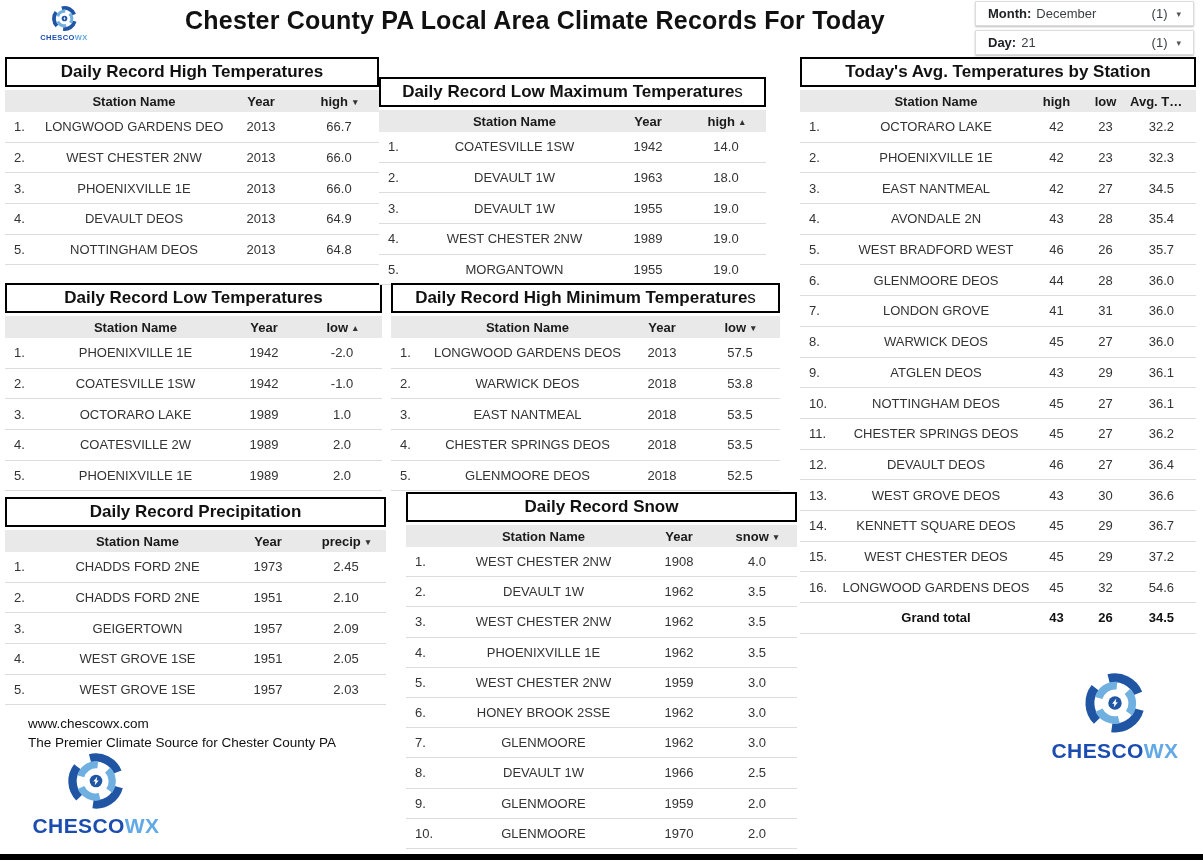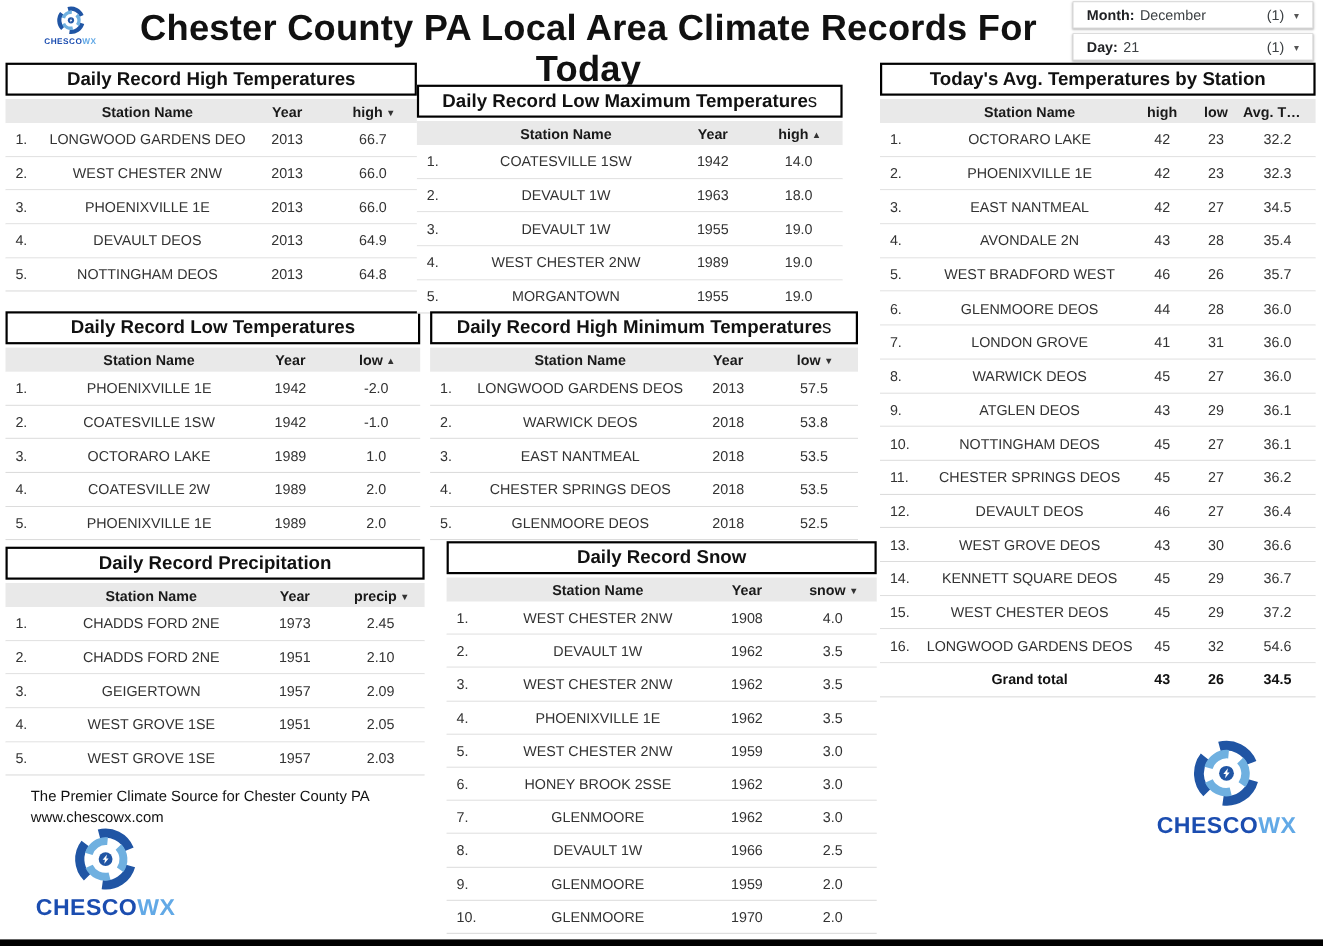--- a/index.html
+++ b/index.html
@@ -9,21 +9,21 @@
     font-family:"Liberation Sans", sans-serif;
     position:relative;
     overflow:hidden;
     color:#222;
   }
   .page { position:absolute; inset:0; }
 
   
   .main-title {
     position:absolute; left:90px; top:6px; width:890px;
-    text-align:center; font-size:33px; font-weight:bold; color:#111;
+    text-align:center; font-size:25px; font-weight:bold; color:#111;
     letter-spacing:0.2px;
   }
   .logo-mini { position:absolute; left:22px; top:5px; width:84px; text-align:center; }
   .logo-mini svg { width:27px; height:27px; display:block; margin:0 auto; }
   .wordmark { font-weight:bold; letter-spacing:0.4px; }
   .logo-mini .wordmark { font-size:7.5px; margin-top:1px; }
   .wm-p1 { color:#1b4db0; } .wm-p2 { color:#62a9e6; }
 
   .filter {
     position:absolute; left:975px; width:219px; height:25px;
@@ -564,22 +564,22 @@
     <div class="trow grand">
       <div class="cell c-num"></div>
       <div class="cell c-station">Grand total</div>
       <div class="cell c-high">43</div>
       <div class="cell c-low">26</div>
       <div class="cell c-avg">34.5</div>
     </div>
   </div>
 
   <div class="site-note">
+    <div>www.chescowx.com</div>
     <div>The Premier Climate Source for Chester County PA</div>
-    <div>www.chescowx.com</div>
   </div>
 
   <div class="logo-big" id="logo-left">
     <svg viewBox="-50 -50 100 100">
         <use href="#swirl"></use>
       </svg>
     <div class="wordmark"><span class="wm-p1">CHESCO</span><span class="wm-p2">WX</span></div>
   </div>
 
   <div class="logo-big" id="logo-right">

